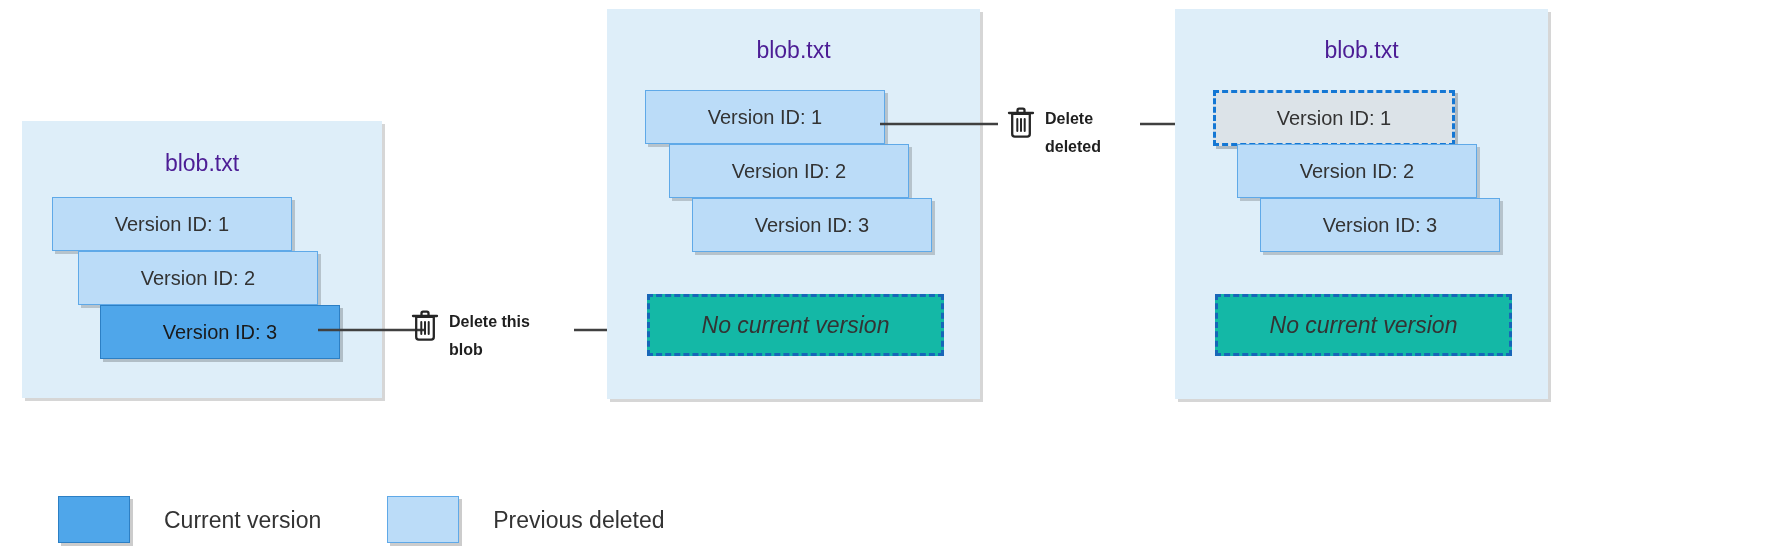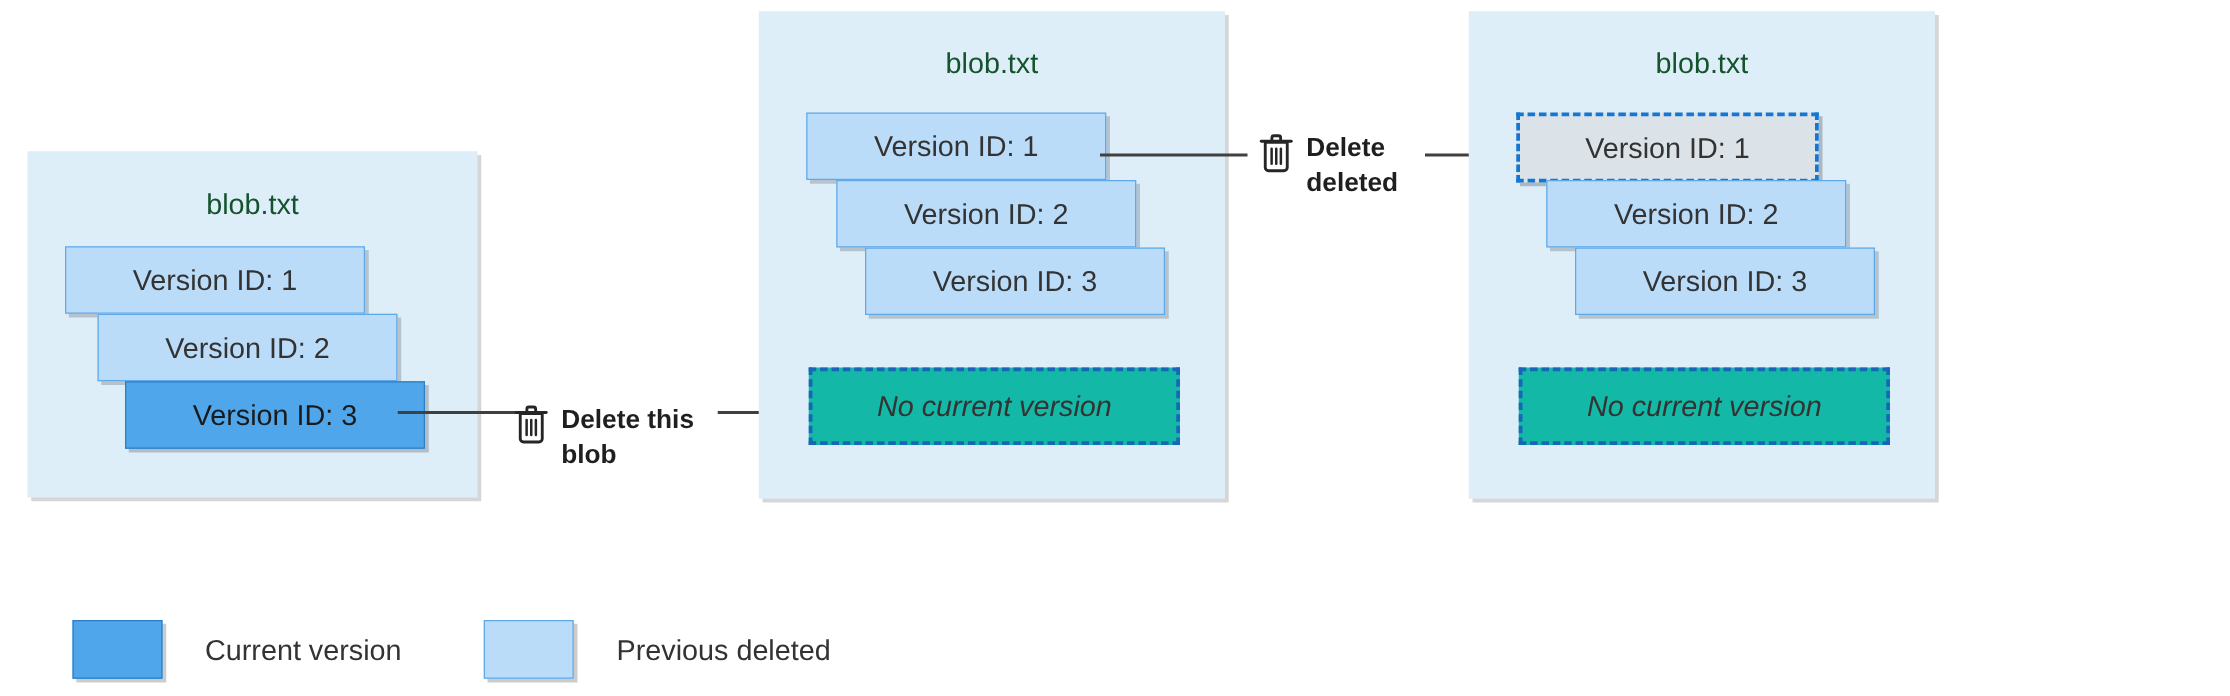--- a/index.html
+++ b/index.html
@@ -27,32 +27,32 @@
     background: #DEEEF9;
     box-shadow: 3px 3px 0 0 rgba(0,0,0,0.16);
   }
   .panel-title {
     position: absolute;
     left: 0;
     right: 0;
     text-align: center;
     font-size: 23px;
     line-height: 28px;
-    color: #14532d;
+    color: #4c1d95;
     white-space: nowrap;
   }
 
   
   .chip {
     position: absolute;
     box-sizing: border-box;
     display: flex;
     align-items: center;
     justify-content: center;
-    font-size: 23px;
+    font-size: 20px;
     line-height: 26px;
     white-space: nowrap;
   }
   .chip.previous {
     background: #BBDCF8;
     border: 1px solid #5FA9E8;
     color: #333333;
     box-shadow: 3px 3px 0 0 rgba(0,0,0,0.18);
   }
   .chip.current {
@@ -97,21 +97,21 @@
     gap: 9px;
   }
   .action-icon {
     flex: 0 0 auto;
     width: 30px;
     height: 33px;
     margin-top: 1px;
   }
   .action-text {
     font-weight: bold;
-    font-size: 21px;
+    font-size: 16px;
     line-height: 28px;
     color: #1f1f1f;
   }
 
   
   .legend {
     position: absolute;
     left: 22px;
     top: 496px;
     display: flex;
@@ -171,21 +171,21 @@
 
     <div class="chip current" style="left:78px; top:184px; width:240px; height:54px;">
       <span>Version ID: 3</span>
     </div>
   </div>
 
   <svg class="connector" style="left:318px; top:310px; width:130px; height:40px;" viewBox="0 0 130 40">
     <line x1="0" y1="20" x2="108" y2="20" stroke="#404040" stroke-width="2.5"></line>
   </svg>
 
-  <div class="action" style="left:410px; top:322px;">
+  <div class="action" style="left:410px; top:308px;">
     <span class="action-icon">
       <svg viewBox="0 0 30 33" width="30" height="33" aria-hidden="true">
         <path d="M3 7 H27" stroke="#262626" stroke-width="2.3" stroke-linecap="round" fill="none"></path>
         <path d="M11.5 7 V4.2 a1.6 1.6 0 0 1 1.6 -1.6 h3.8 a1.6 1.6 0 0 1 1.6 1.6 V7" stroke="#262626" stroke-width="2.3" fill="none" stroke-linejoin="round"></path>
         <path d="M6.2 7.8 H23.8 V28 a2.6 2.6 0 0 1 -2.6 2.6 H8.8 A2.6 2.6 0 0 1 6.2 28 Z" stroke="#262626" stroke-width="2.3" fill="none" stroke-linejoin="round"></path>
         <path d="M11.3 13 V25 M15 13 V25 M18.7 13 V25" stroke="#262626" stroke-width="2" stroke-linecap="round"></path>
       </svg>
     </span>
     <span class="action-text">
       <span>Delete this</span><br>

